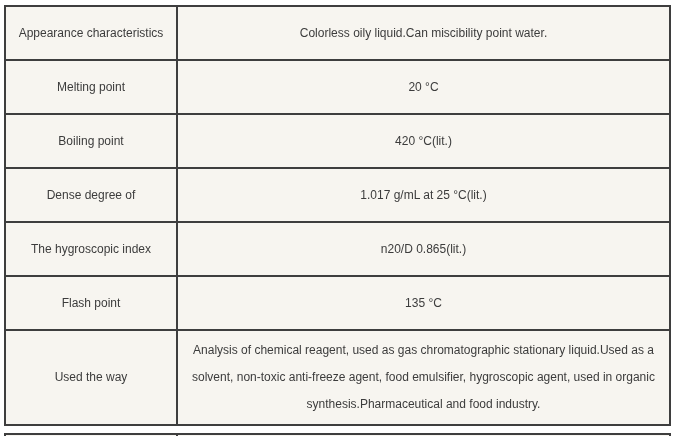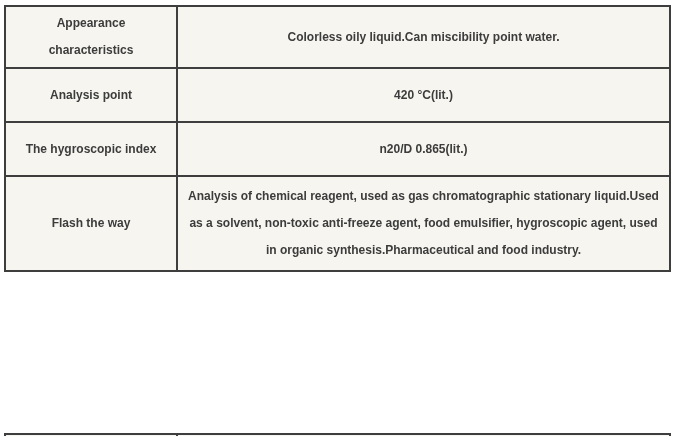--- a/index.html
+++ b/index.html
@@ -28,21 +28,20 @@
   table.props td {
     border: 2px solid var(--border, #3e3e3e);
     background: var(--cell-bg, #f7f5f0);
     color: var(--text, #3c3c3c);
     font-size: 12px;
     line-height: 27px;
     text-align: center;
     vertical-align: middle;
     padding: 3px 10px;
     word-wrap: break-word;
-    font-weight: bold;
   }
   col.k { width: 172px; }
   tr.r { height: 54px; }
   tr.r-tall { height: 95px; }
   table.next {
     position: absolute;
     left: 4px;
     top: 433px;
     width: 667px;
     border-collapse: collapse;
@@ -64,29 +63,41 @@
     <colgroup>
         <col class="k">
         <col class="v">
       </colgroup>
     <tbody>
       <tr class="r">
         <td>Appearance characteristics</td>
         <td>Colorless oily liquid.Can miscibility point water.</td>
       </tr>
       <tr class="r">
-        <td>Analysis point</td>
+        <td>Melting point</td>
+        <td>20 °C</td>
+      </tr>
+      <tr class="r">
+        <td>Boiling point</td>
         <td>420 °C(lit.)</td>
+      </tr>
+      <tr class="r">
+        <td>Dense degree of</td>
+        <td>1.017 g/mL at 25 °C(lit.)</td>
       </tr>
       <tr class="r">
         <td>The hygroscopic index</td>
         <td>n20/D 0.865(lit.)</td>
       </tr>
+      <tr class="r">
+        <td>Flash point</td>
+        <td>135 °C</td>
+      </tr>
       <tr class="r-tall">
-        <td>Flash the way</td>
+        <td>Used the way</td>
         <td>Analysis of chemical reagent, used as gas chromatographic stationary liquid.Used as a solvent, non-toxic anti-freeze agent, food emulsifier, hygroscopic agent, used in organic synthesis.Pharmaceutical and food industry.</td>
       </tr>
     </tbody>
   </table>
 
   <table class="next">
     <colgroup>
         <col class="k">
         <col class="v">
       </colgroup>

